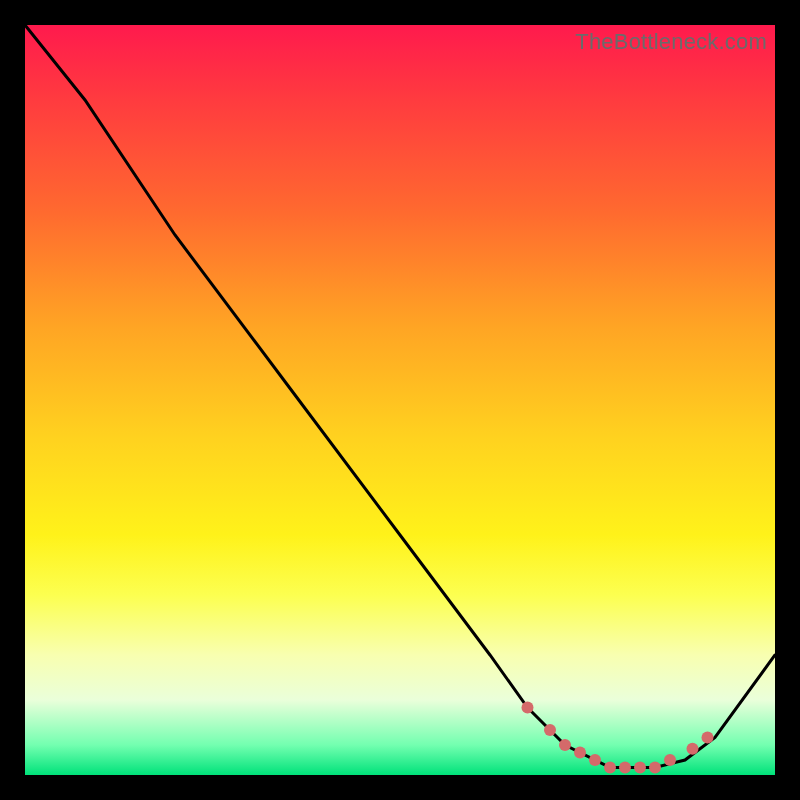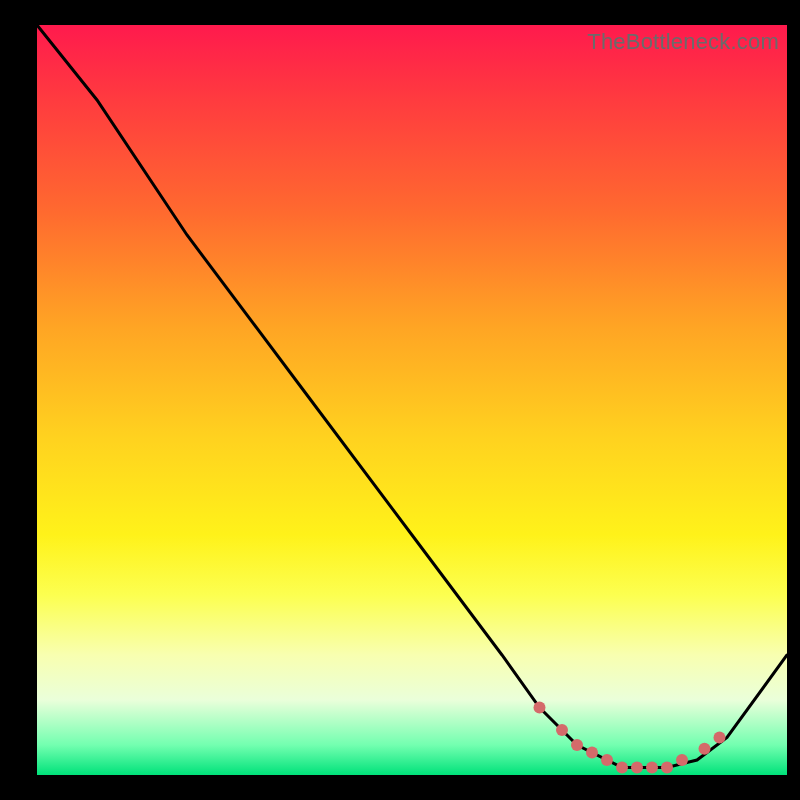--- a/index.html
+++ b/index.html
@@ -5,21 +5,21 @@
   html, body {
     margin: 0;
     padding: 0;
     width: 800px;
     height: 800px;
     background: #000;
     overflow: hidden;
   }
   .frame {
     position: absolute;
-    left: 37px;
+    left: 25px;
     top: 25px;
     width: 750px;
     height: 750px;
     background: #000;
   }
   .gradient {
     position: absolute;
     left: 0;
     top: 0;
     width: 750px;

